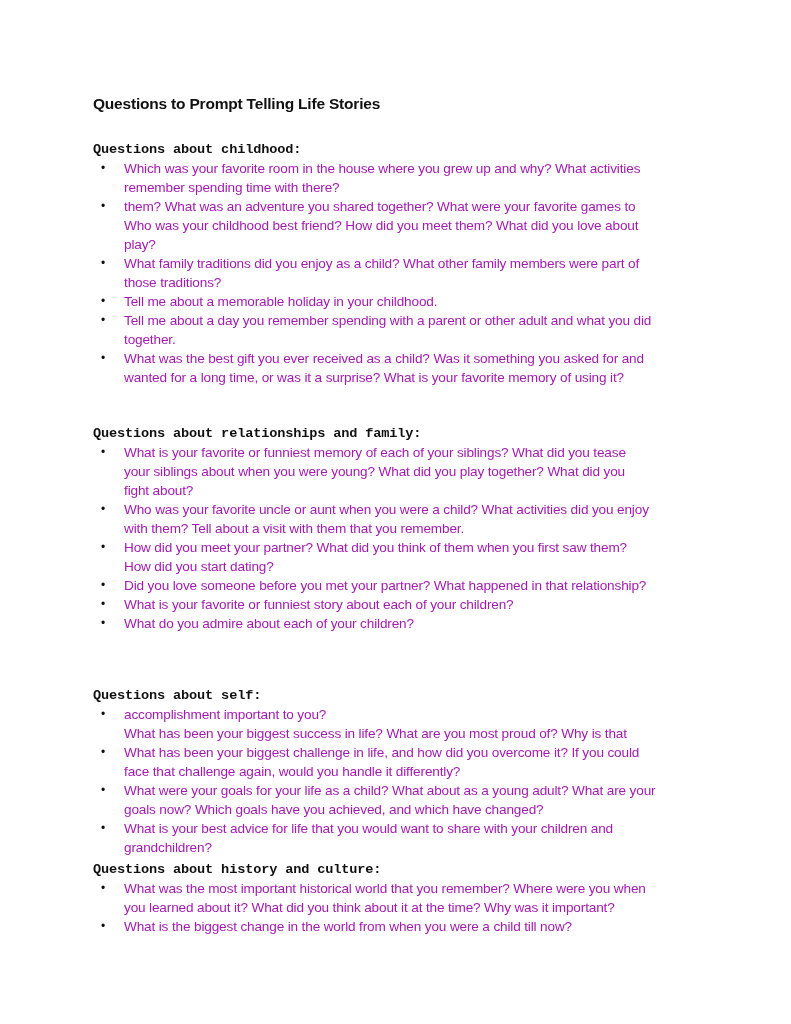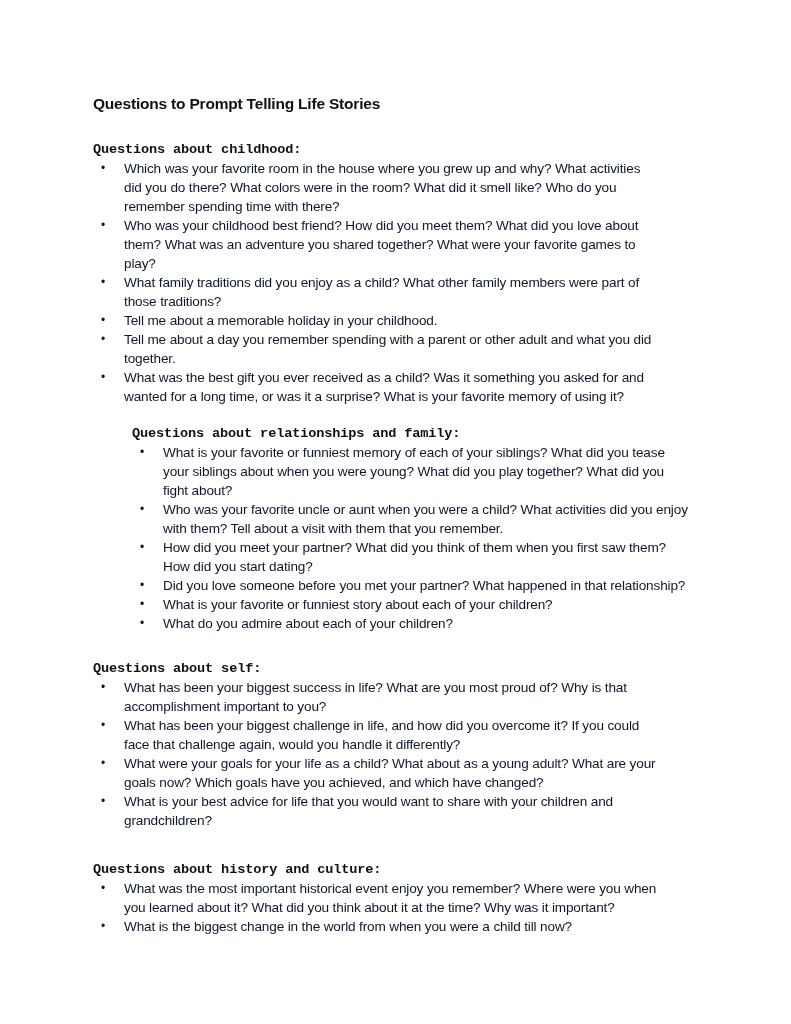--- a/index.html
+++ b/index.html
@@ -17,43 +17,42 @@
       letter-spacing: -0.15px; white-space: nowrap;
     }
     ul { list-style: none; margin: 0; padding: 0; }
     li { position: relative; padding-left: 31px; }
     .bullet {
       position: absolute; left: 8px; top: 0; height: 19px; line-height: 19px;
       font-family: "Liberation Sans", sans-serif; font-size: 12px; color: #111;
     }
     .ln {
       display: block; height: 19px; line-height: 19px; white-space: nowrap;
-      font-family: "Liberation Sans", sans-serif; font-size: 13.6px; color: #0f172a;
+      font-family: "Liberation Sans", sans-serif; font-size: 13.6px; color: #a21caf;
       letter-spacing: -0.15px;
     }
   </style>
 </head>
 <body>
 
 <div class="page">
   <div class="title">Questions to Prompt Telling Life Stories</div>
 
   <div class="section" style="top:140px;">
       <div class="heading">Questions about childhood:</div>
       <ul>
         <li>
           <span class="bullet">•</span>
           <span class="ln">Which was your favorite room in the house where you grew up and why? What activities</span>
-          <span class="ln">did you do there? What colors were in the room? What did it smell like? Who do you</span>
           <span class="ln">remember spending time with there?</span>
         </li>
         <li>
           <span class="bullet">•</span>
+          <span class="ln">them? What was an adventure you shared together? What were your favorite games to</span>
           <span class="ln">Who was your childhood best friend? How did you meet them? What did you love about</span>
-          <span class="ln">them? What was an adventure you shared together? What were your favorite games to</span>
           <span class="ln">play?</span>
         </li>
         <li>
           <span class="bullet">•</span>
           <span class="ln">What family traditions did you enjoy as a child? What other family members were part of</span>
           <span class="ln">those traditions?</span>
         </li>
         <li>
           <span class="bullet">•</span>
           <span class="ln">Tell me about a memorable holiday in your childhood.</span>
@@ -63,21 +62,21 @@
           <span class="ln">Tell me about a day you remember spending with a parent or other adult and what you did</span>
           <span class="ln">together.</span>
         </li>
         <li>
           <span class="bullet">•</span>
           <span class="ln">What was the best gift you ever received as a child? Was it something you asked for and</span>
           <span class="ln">wanted for a long time, or was it a surprise? What is your favorite memory of using it?</span>
         </li>
       </ul>
     </div>
-  <div class="section" style="top:424px;margin-left:39px;">
+  <div class="section" style="top:424px;">
       <div class="heading">Questions about relationships and family:</div>
       <ul>
         <li>
           <span class="bullet">•</span>
           <span class="ln">What is your favorite or funniest memory of each of your siblings? What did you tease</span>
           <span class="ln">your siblings about when you were young? What did you play together? What did you</span>
           <span class="ln">fight about?</span>
         </li>
         <li>
           <span class="bullet">•</span>
@@ -96,27 +95,27 @@
         <li>
           <span class="bullet">•</span>
           <span class="ln">What is your favorite or funniest story about each of your children?</span>
         </li>
         <li>
           <span class="bullet">•</span>
           <span class="ln">What do you admire about each of your children?</span>
         </li>
       </ul>
     </div>
-  <div class="section" style="top:659px;">
+  <div class="section" style="top:686px;">
       <div class="heading">Questions about self:</div>
       <ul>
         <li>
           <span class="bullet">•</span>
+          <span class="ln">accomplishment important to you?</span>
           <span class="ln">What has been your biggest success in life? What are you most proud of? Why is that</span>
-          <span class="ln">accomplishment important to you?</span>
         </li>
         <li>
           <span class="bullet">•</span>
           <span class="ln">What has been your biggest challenge in life, and how did you overcome it? If you could</span>
           <span class="ln">face that challenge again, would you handle it differently?</span>
         </li>
         <li>
           <span class="bullet">•</span>
           <span class="ln">What were your goals for your life as a child? What about as a young adult? What are your</span>
           <span class="ln">goals now? Which goals have you achieved, and which have changed?</span>
@@ -126,21 +125,21 @@
           <span class="ln">What is your best advice for life that you would want to share with your children and</span>
           <span class="ln">grandchildren?</span>
         </li>
       </ul>
     </div>
   <div class="section" style="top:841px;margin-top:19px;">
       <div class="heading">Questions about history and culture:</div>
       <ul>
         <li>
           <span class="bullet">•</span>
-          <span class="ln">What was the most important historical event enjoy you remember? Where were you when</span>
+          <span class="ln">What was the most important historical world that you remember? Where were you when</span>
           <span class="ln">you learned about it? What did you think about it at the time? Why was it important?</span>
         </li>
         <li>
           <span class="bullet">•</span>
           <span class="ln">What is the biggest change in the world from when you were a child till now?</span>
         </li>
       </ul>
     </div>
 </div>
 

